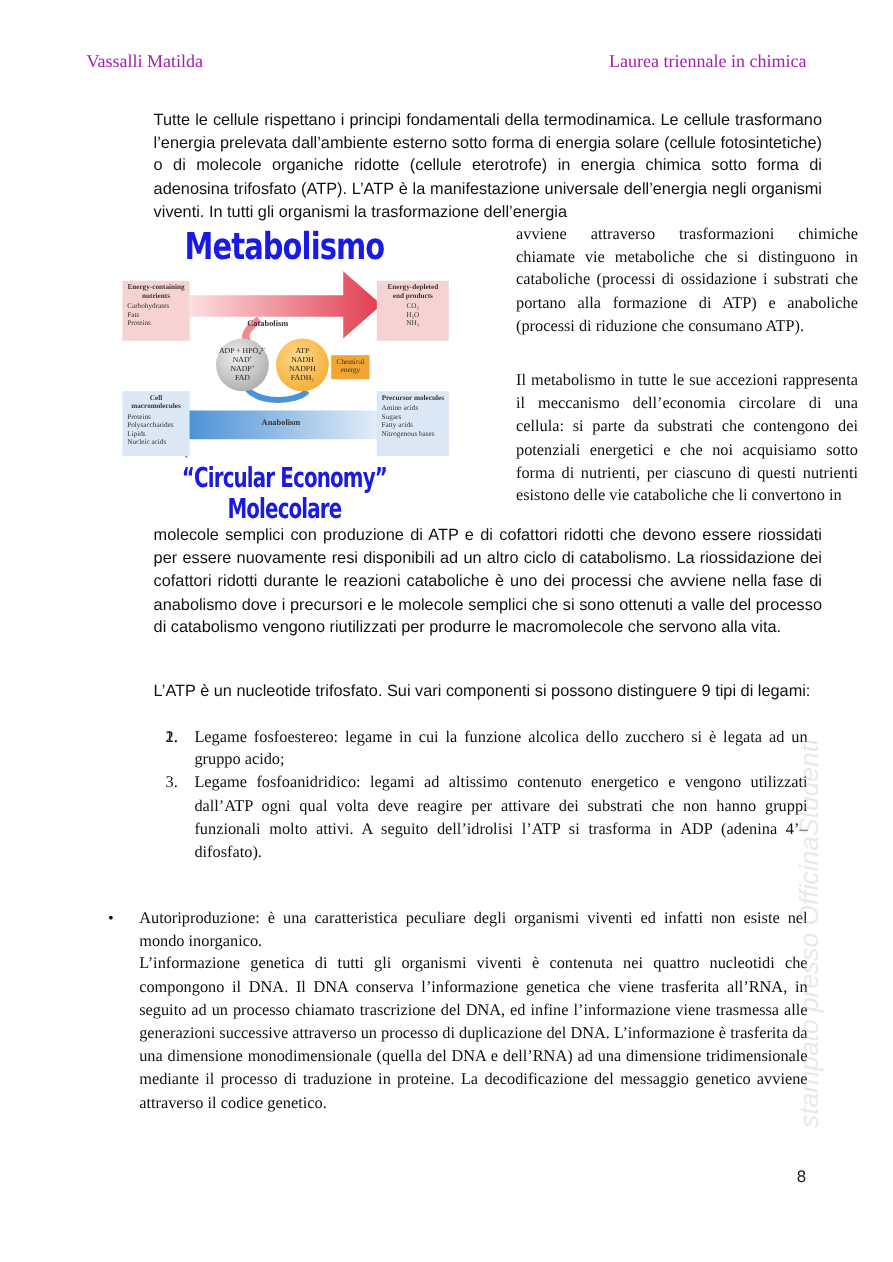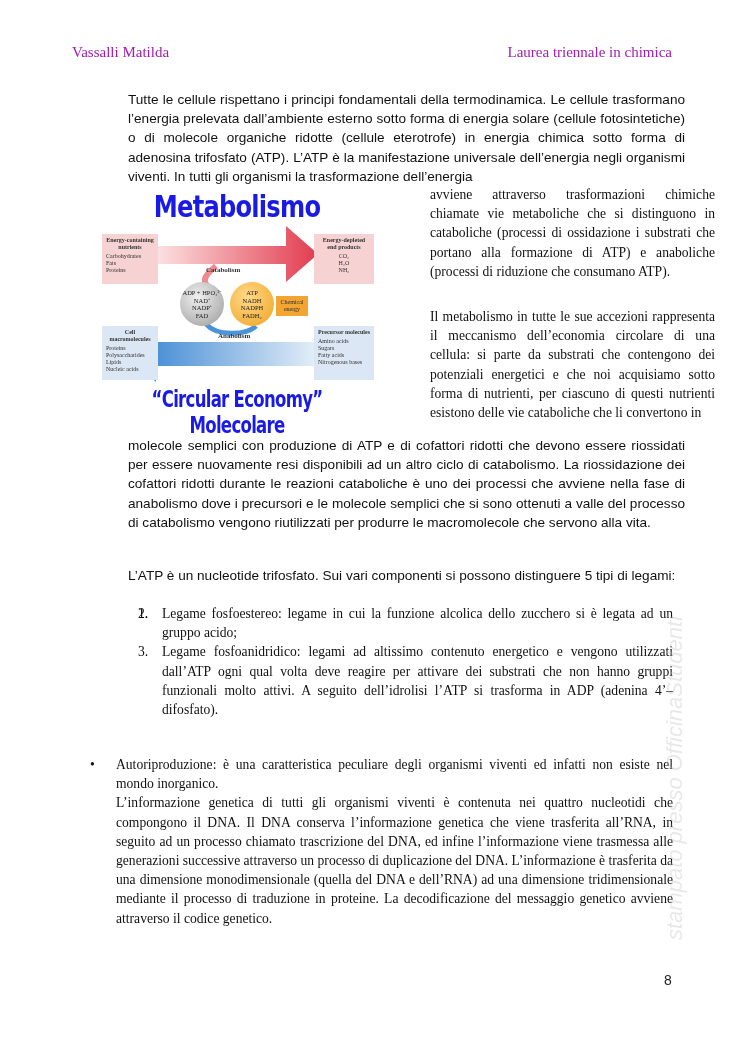--- a/index.html
+++ b/index.html
@@ -123,31 +123,31 @@
 Lipids
 Nucleic acids</span>
   </div>
   <div class="box blue" style="left:218px;top:140px;width:60px;height:54px;">
     <span class="bt">Precursor molecules</span>
     <span style="white-space:pre-line">Amino acids
 Sugars
 Fatty acids
 Nitrogenous bases</span>
   </div>
-  <div class="arrow-label" style="left:122px;top:146px;">Anabolism</div>
+  <div class="arrow-label" style="left:122px;top:162px;">Anabolism</div>
 
   <div class="fig-title bottom">“Circular Economy” Molecolare</div>
 </div>
 
 <div class="wrap-text w1">avviene attraverso trasformazioni chimiche chiamate vie metaboliche che si distinguono in cataboliche (processi di ossidazione i substrati che portano alla formazione di ATP) e anaboliche (processi di riduzione che consumano ATP).</div>
 <div class="wrap-text w2">Il metabolismo in tutte le sue accezioni rappresenta il meccanismo dell’economia circolare di una cellula: si parte da substrati che contengono dei potenziali energetici e che noi acquisiamo sotto forma di nutrienti, per ciascuno di questi nutrienti esistono delle vie cataboliche che li convertono in</div>
 
 <div class="body-text p3">molecole semplici con produzione di ATP e di cofattori ridotti che devono essere riossidati per essere nuovamente resi disponibili ad un altro ciclo di catabolismo. La riossidazione dei cofattori ridotti durante le reazioni cataboliche è uno dei processi che avviene nella fase di anabolismo dove i precursori e le molecole semplici che si sono ottenuti a valle del processo di catabolismo vengono riutilizzati per produrre le macromolecole che servono alla vita.</div>
 
-<div class="body-text p4">L’ATP è un nucleotide trifosfato. Sui vari componenti si possono distinguere 5 tipi di legami:</div>
+<div class="body-text p4">L’ATP è un nucleotide trifosfato. Sui vari componenti si possono distinguere 9 tipi di legami:</div>
 
 <div class="list">
   <div class="item">
     <span class="num">1.</span>
   </div>
   <div class="item">
     <span class="num">2.</span>
     <span>Legame fosfoestereo: legame in cui la funzione alcolica dello zucchero si è legata ad un gruppo acido;</span>
   </div>
   <div class="item">

